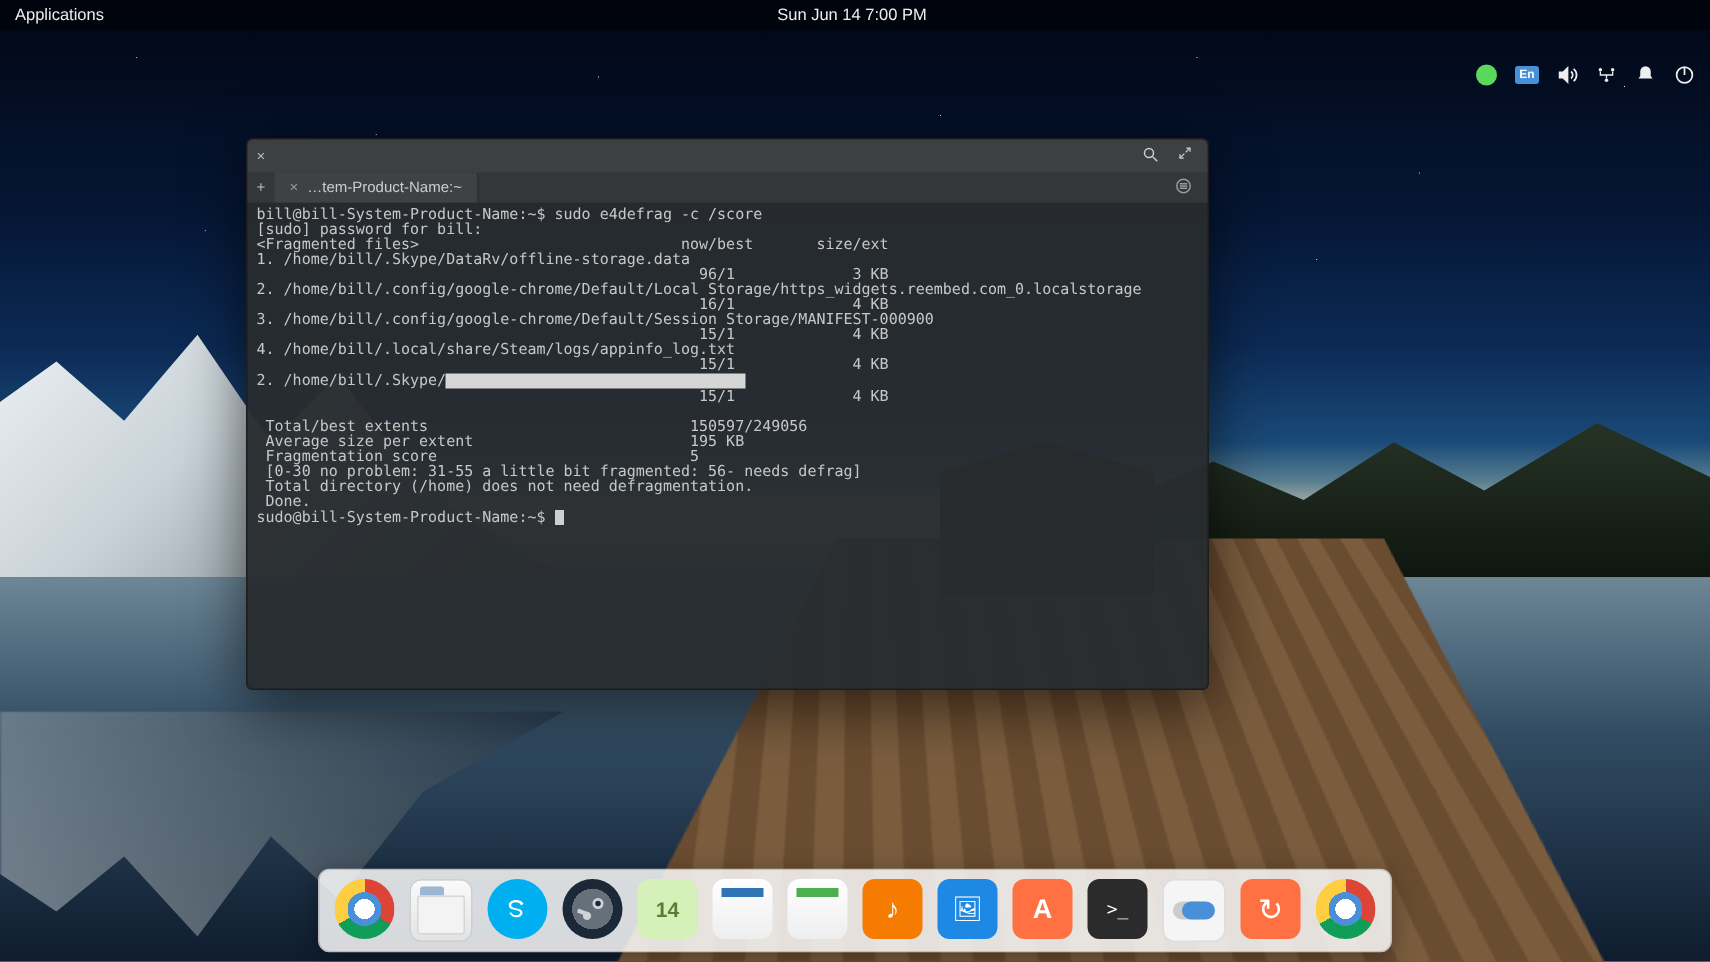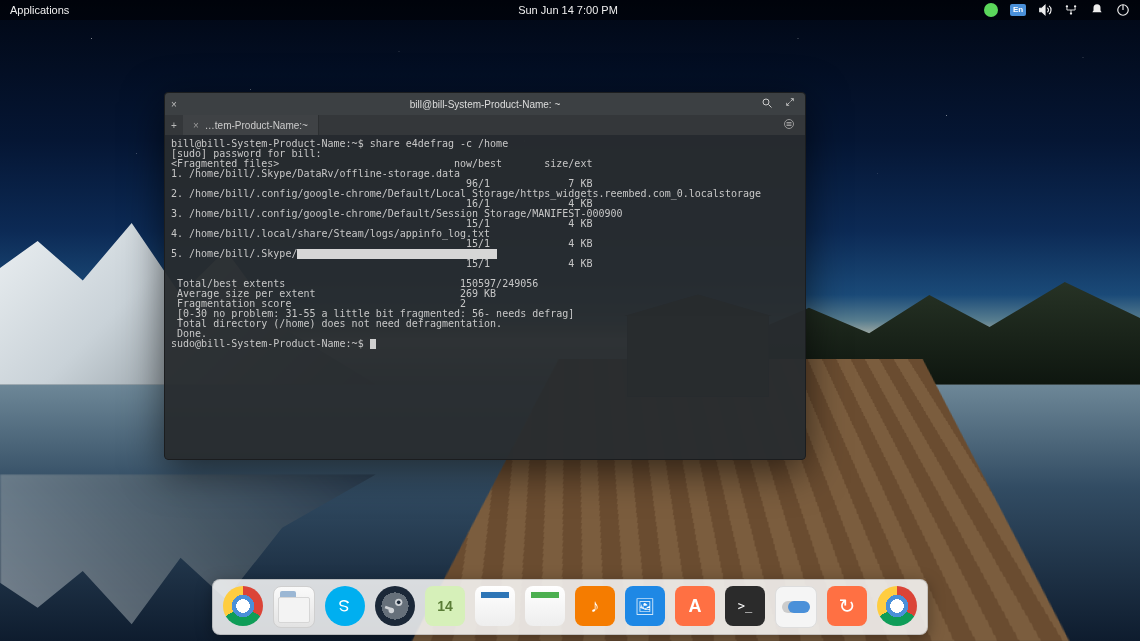--- a/index.html
+++ b/index.html
@@ -36,23 +36,23 @@
     clip-path:polygon(8% 0,92% 0,100% 100%,0 100%);
     transform:perspective(600px) rotateX(48deg);transform-origin:top center;}
   .hut{position:absolute;left:55%;bottom:38%;width:140px;height:80px;
     background:#3d3429;border:1px solid #2a2218;}
   .hut::before{content:"";position:absolute;left:-6px;right:-6px;top:-22px;height:22px;
     background:#221a12;clip-path:polygon(0 100%,50% 0,100% 100%);}
 
   
   .menubar{position:absolute;top:0;left:0;right:0;height:20px;
     background:rgba(0,0,0,.45);color:#eee;font-size:11px;line-height:20px;
-    display:flex;align-items:center;padding:0 10px;gap:8px;z-index:50;}
+    display:flex;align-items:flex-start;padding:0 10px;gap:8px;z-index:50;}
   .menubar .center{position:absolute;left:0;right:4px;text-align:center;pointer-events:none;}
-  .menubar .right{margin-left:auto;display:flex;align-items:center;gap:12px;}
+  .menubar .right{margin-left:auto;display:flex;align-items:center;gap:12px;margin-top:43px;}
   .tray-icon{width:14px;height:14px;display:inline-flex;align-items:center;justify-content:center;}
   .badge-green{width:14px;height:14px;border-radius:50%;background:#5bd75b;display:inline-block;}
   .badge-en{width:16px;height:12px;border-radius:2px;background:#4a90d9;color:#fff;font-size:8px;line-height:12px;text-align:center;font-weight:600;}
 
   
   .terminal{position:absolute;left:164px;top:92px;width:640px;height:366px;
     background:rgba(40,44,47,.96);border:1px solid #1b1d1f;border-radius:4px;
     box-shadow:0 10px 40px rgba(0,0,0,.6);display:flex;flex-direction:column;z-index:40;color:#c9c9c9;}
   .titlebar{height:22px;background:#3c4043;border-radius:4px 4px 0 0;
     display:flex;align-items:center;font-size:10px;color:#ddd;position:relative;}
@@ -140,21 +140,20 @@
           <circle cx="12" cy="12" r="9"></circle>
           <line x1="12" y1="3" x2="12" y2="12"></line>
         </svg>
     </span>
   </span>
 </div>
 
 <div class="terminal">
   <div class="titlebar">
     <span class="close">×</span>
-    <span class="title">bill@bill-System-Product-Name: ~</span>
     <span class="wctrl">
       <span>
         <svg width="12" height="12" viewBox="0 0 24 24" fill="none" stroke="#ccc" stroke-width="2">
             <circle cx="10" cy="10" r="6"></circle>
             <line x1="15" y1="15" x2="21" y2="21"></line>
           </svg>
       </span>
       <span>
         <svg width="10" height="10" viewBox="0 0 24 24" fill="none" stroke="#ccc" stroke-width="2">
             <path d="M4 14v6h6M20 10V4h-6"></path>
@@ -172,37 +171,37 @@
     <span class="menu">
       <svg width="12" height="12" viewBox="0 0 24 24" fill="none" stroke="#999" stroke-width="2">
           <circle cx="12" cy="12" r="9"></circle>
           <line x1="7" y1="9" x2="17" y2="9"></line>
           <line x1="7" y1="12" x2="17" y2="12"></line>
           <line x1="7" y1="15" x2="17" y2="15"></line>
         </svg>
     </span>
   </div>
   <div class="term-body">
-<pre><span>bill@bill-System-Product-Name:~$ share e4defrag -c /home</span>
+<pre><span>bill@bill-System-Product-Name:~$ sudo e4defrag -c /score</span>
 <span>[sudo] password for bill:</span>
 <span>&lt;Fragmented files&gt;                             now/best       size/ext</span>
 <span>1. /home/bill/.Skype/DataRv/offline-storage.data</span>
-<span>                                                 96/1             7 KB</span>
+<span>                                                 96/1             3 KB</span>
 <span>2. /home/bill/.config/google-chrome/Default/Local Storage/https_widgets.reembed.com_0.localstorage</span>
 <span>                                                 16/1             4 KB</span>
 <span>3. /home/bill/.config/google-chrome/Default/Session Storage/MANIFEST-000900</span>
 <span>                                                 15/1             4 KB</span>
 <span>4. /home/bill/.local/share/Steam/logs/appinfo_log.txt</span>
 <span>                                                 15/1             4 KB</span>
-<span>5. /home/bill/.Skype/</span><span class="sel-inner"></span>
+<span>2. /home/bill/.Skype/</span><span class="sel-inner"></span>
 <span>                                                 15/1             4 KB</span>
 
 <span> Total/best extents                             150597/249056</span>
-<span> Average size per extent                        269 KB</span>
-<span> Fragmentation score                            2</span>
+<span> Average size per extent                        195 KB</span>
+<span> Fragmentation score                            5</span>
 <span> [0-30 no problem: 31-55 a little bit fragmented: 56- needs defrag]</span>
 <span> Total directory (/home) does not need defragmentation.</span>
 <span> Done.</span>
 <span>sudo@bill-System-Product-Name:~$ </span><span class="cursor"></span></pre>
   </div>
 </div>
 
 <div class="dock">
   <div class="dock-icon di-chrome"></div>
   <div class="dock-icon di-files"></div>

